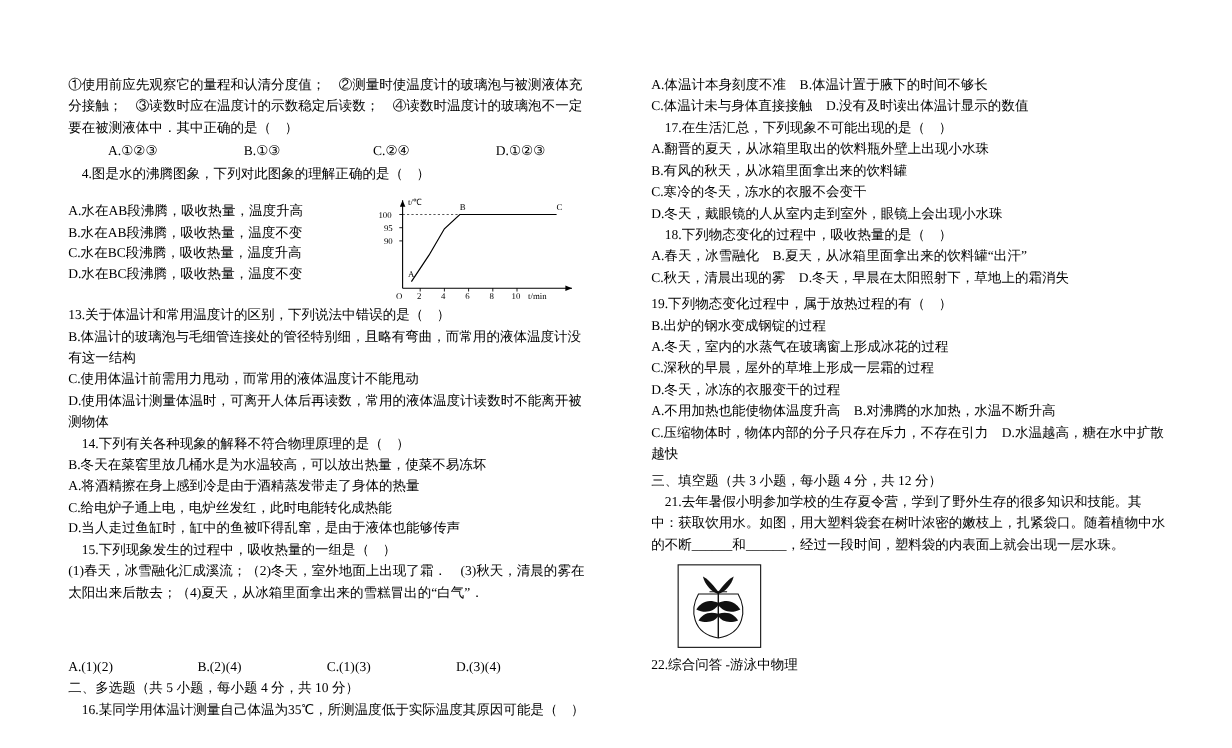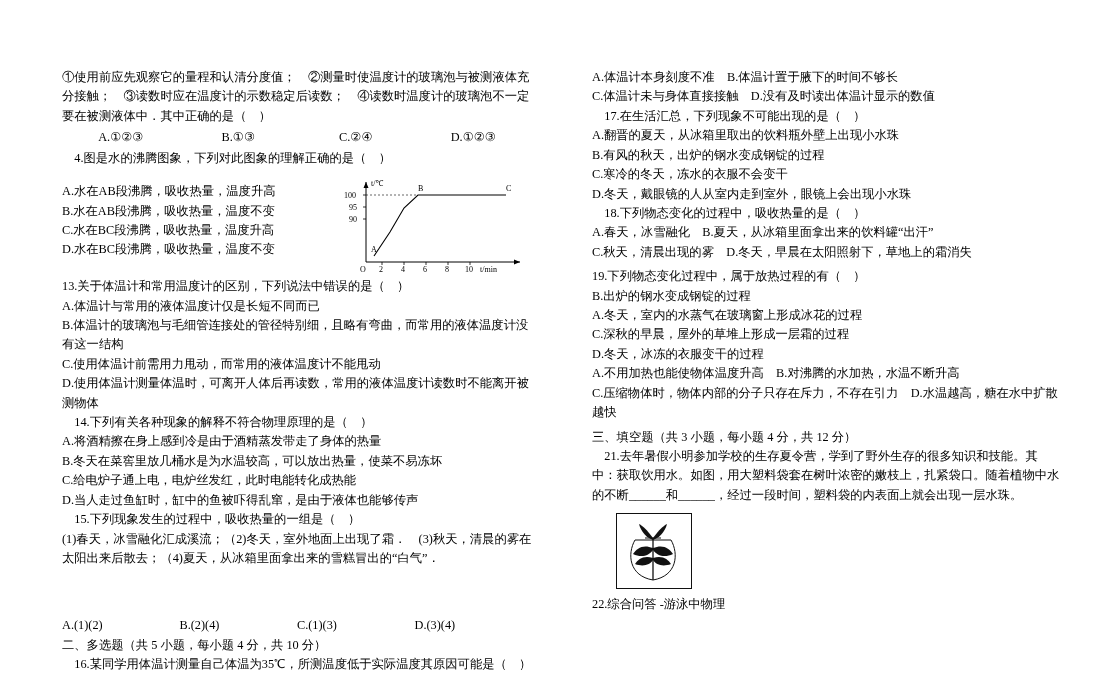--- a/index.html
+++ b/index.html
@@ -134,28 +134,27 @@
           <text x="135" y="98" font-family="Liberation Serif, serif" font-size="8">10</text>
           <text x="150" y="98" font-family="Liberation Serif, serif" font-size="8">t/min</text>
           <text x="41" y="12" font-family="Liberation Serif, serif" font-size="8">t/℃</text>
         </svg>
       </div>
     </div>
 
     <div class="gap-m"></div>
 
     <p>13.关于体温计和常用温度计的区别，下列说法中错误的是（　）</p>
-    <p>A.体温计与常用的液体温度计仅是长短不同而已</p>
     <p>B.体温计的玻璃泡与毛细管连接处的管径特别细，且略有弯曲，而常用的液体温度计没有这一结构</p>
     <p>C.使用体温计前需用力甩动，而常用的液体温度计不能甩动</p>
     <p>D.使用体温计测量体温时，可离开人体后再读数，常用的液体温度计读数时不能离开被测物体</p>
 
     <p class="indent1">14.下列有关各种现象的解释不符合物理原理的是（　）</p>
+    <p>B.冬天在菜窖里放几桶水是为水温较高，可以放出热量，使菜不易冻坏</p>
     <p>A.将酒精擦在身上感到冷是由于酒精蒸发带走了身体的热量</p>
-    <p>B.冬天在菜窖里放几桶水是为水温较高，可以放出热量，使菜不易冻坏</p>
     <p>C.给电炉子通上电，电炉丝发红，此时电能转化成热能</p>
     <p>D.当人走过鱼缸时，缸中的鱼被吓得乱窜，是由于液体也能够传声</p>
 
     <p class="indent1">15.下列现象发生的过程中，吸收热量的一组是（　）</p>
     <p>(1)春天，冰雪融化汇成溪流；（2)冬天，室外地面上出现了霜．　(3)秋天，清晨的雾在太阳出来后散去；（4)夏天，从冰箱里面拿出来的雪糕冒出的“白气”．</p>
 
     <div class="opts-row">
       <span class="o4b">A.(1)(2)</span>
       <span class="o4b">B.(2)(4)</span>
       <span class="o4b">C.(1)(3)</span>
@@ -170,21 +169,21 @@
 
   </div>
 
   <div class="col col-right">
 
     <p>A.体温计本身刻度不准　B.体温计置于腋下的时间不够长</p>
     <p>C.体温计未与身体直接接触　D.没有及时读出体温计显示的数值</p>
 
     <p class="indent1">17.在生活汇总，下列现象不可能出现的是（　）</p>
     <p>A.翻晋的夏天，从冰箱里取出的饮料瓶外壁上出现小水珠</p>
-    <p>B.有风的秋天，出炉的钢水变成钢锭的过程</p>
+    <p>B.有风的秋天，从冰箱里面拿出来的饮料罐</p>
     <p>C.寒冷的冬天，冻水的衣服不会变干</p>
     <p>D.冬天，戴眼镜的人从室内走到室外，眼镜上会出现小水珠</p>
 
     <p class="indent1">18.下列物态变化的过程中，吸收热量的是（　）</p>
     <p>A.春天，冰雪融化　B.夏天，从冰箱里面拿出来的饮料罐“出汗”</p>
     <p>C.秋天，清晨出现的雾　D.冬天，早晨在太阳照射下，草地上的霜消失</p>
 
     <div class="gap-s"></div>
 
     <p>19.下列物态变化过程中，属于放热过程的有（　）</p>

